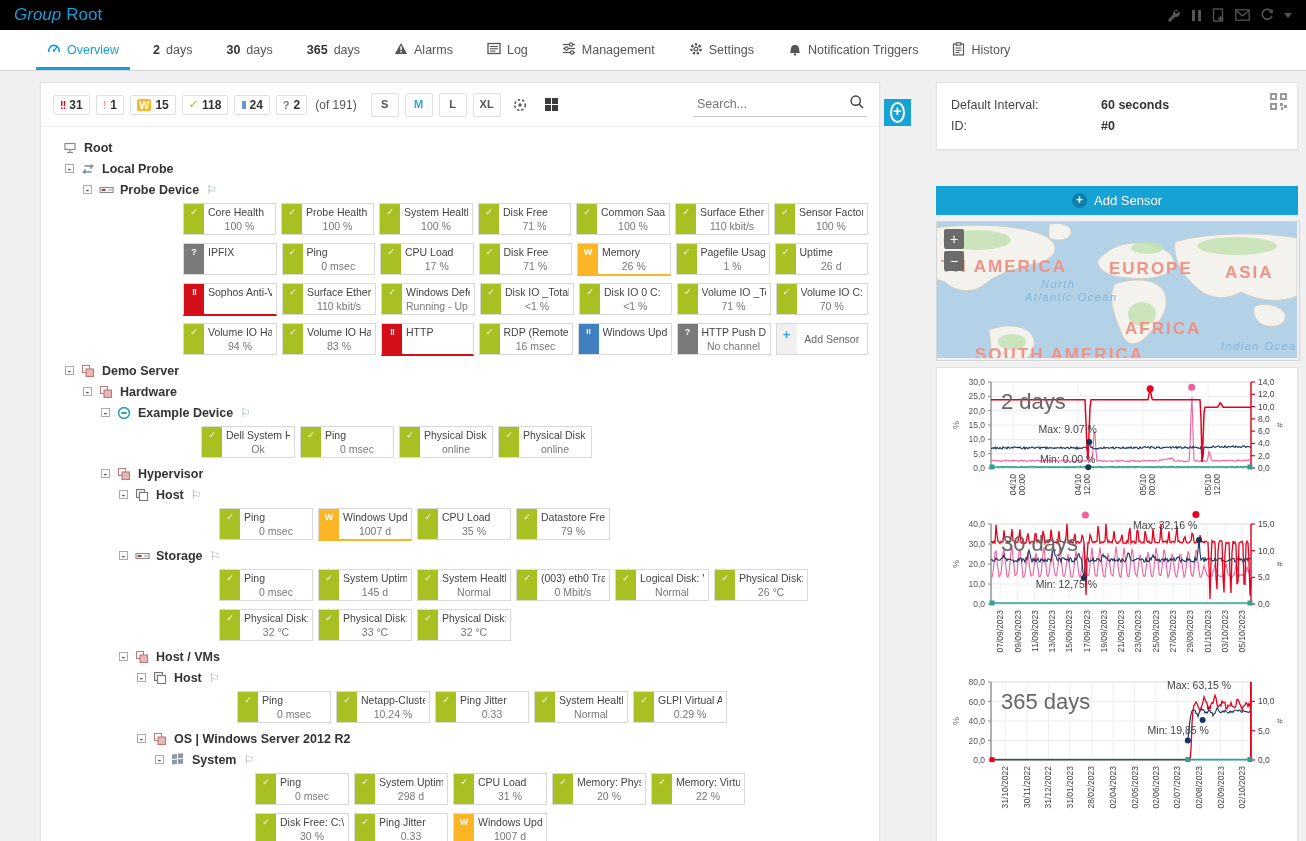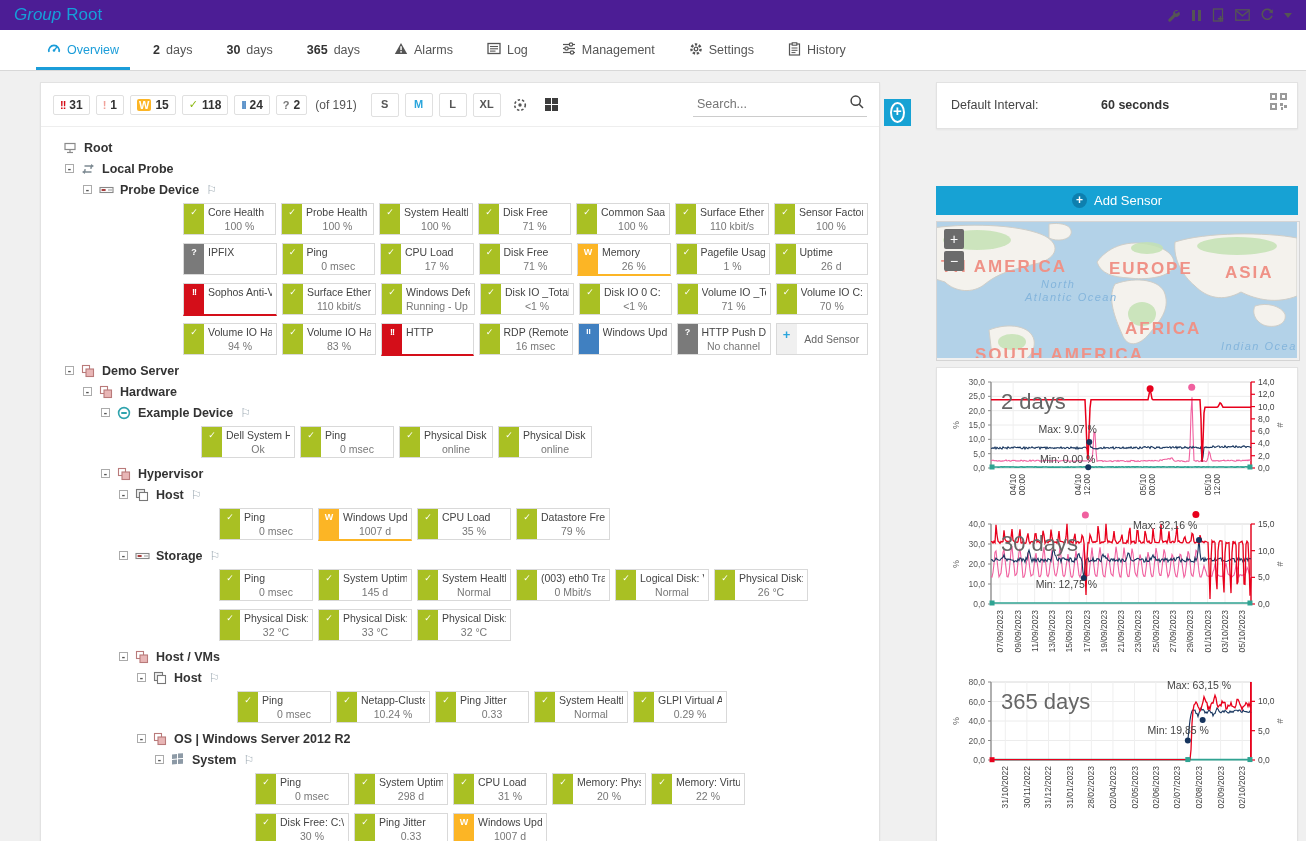--- a/index.html
+++ b/index.html
@@ -1,18 +1,18 @@
 <!DOCTYPE html>
 <html><head>
 <meta charset="utf-8">
 <style>
   html,body{margin:0;padding:0;width:1306px;height:841px;overflow:hidden;
     font-family:"Liberation Sans","DejaVu Sans",sans-serif;background:#f0f0f0;color:#333;}
   
-  #topbar{position:absolute;left:0;top:0;width:100%;height:30px;background:#4c1d95;
+  #topbar{position:absolute;left:0;top:0;width:100%;height:30px;background:#000000;
     display:flex;align-items:center;justify-content:space-between;padding:0 14px;box-sizing:border-box;}
   #ptitle{font-size:17px;color:#169fd9;}
   #ptitle .grp{font-style:italic;margin-right:5px;}
   #topicons{display:flex;align-items:center;gap:10px;}
   #topicons svg{display:block;}
   
   #tabbar{position:absolute;left:0;top:30px;width:100%;height:41px;background:#fff;
     border-bottom:1px solid #d8d8d8;display:flex;align-items:stretch;padding-left:30px;box-sizing:border-box;}
   .tab{display:flex;align-items:center;gap:6px;padding:0 17px;font-size:12.5px;color:#555;
     position:relative;cursor:pointer;}
@@ -190,20 +190,27 @@
       <span>Management</span>
     </div>
     <div class="tab">
       <span><svg width="14" height="14" viewBox="0 0 14 14">
           <circle cx="7" cy="7" r="4.6" fill="none" stroke="#555" stroke-width="2.4" stroke-dasharray="2.3 1.7"></circle>
           <circle cx="7" cy="7" r="1.8" fill="none" stroke="#555" stroke-width="1.3"></circle>
         </svg></span>
       <span>Settings</span>
     </div>
     <div class="tab">
+      <span><svg width="14" height="14" viewBox="0 0 14 14">
+          <path d="M2.6 10 C2.6 4.8 4.2 3 7 3 C9.8 3 11.4 4.8 11.4 10 L12.4 11 H1.6 Z" fill="#555"></path>
+          <circle cx="7" cy="12.4" r="1.2" fill="#555"></circle>
+        </svg></span>
+      <span>Notification Triggers</span>
+    </div>
+    <div class="tab">
       <span><svg width="13" height="14" viewBox="0 0 13 14">
           <rect x="1.5" y="2" width="10" height="11" fill="none" stroke="#555" stroke-width="1.2"></rect>
           <rect x="4.2" y="0.8" width="4.6" height="2.4" fill="#fff" stroke="#555" stroke-width="1.1"></rect>
           <line x1="3.5" y1="6" x2="9.5" y2="6" stroke="#555" stroke-width="1"></line>
           <line x1="3.5" y1="8.3" x2="9.5" y2="8.3" stroke="#555" stroke-width="1"></line>
           <line x1="3.5" y1="10.6" x2="7.5" y2="10.6" stroke="#555" stroke-width="1"></line>
         </svg></span>
       <span>History</span>
     </div>
   </div>
@@ -857,20 +864,24 @@
         <rect x="12" y="2" width="3" height="3" fill="#fff"></rect>
         <rect x="2" y="12" width="3" height="3" fill="#fff"></rect>
         <rect x="10" y="10" width="3" height="3"></rect>
         <rect x="14" y="12" width="3" height="3"></rect>
         <rect x="11" y="14" width="2" height="3"></rect>
       </g>
     </svg>
   <div class="srow">
       <span class="sl">Default Interval:</span>
       <span class="sv">60 seconds</span>
+    </div>
+  <div class="srow">
+      <span class="sl">ID:</span>
+      <span class="sv">#0</span>
     </div>
 </div>
 
 <button id="addsensorbtn">
   <span class="pl">+</span>
   <span>Add Sensor</span>
 </button>
 
 <div id="map">
   <svg id="mapsvg" width="360" height="136" viewBox="0 0 360 136">

